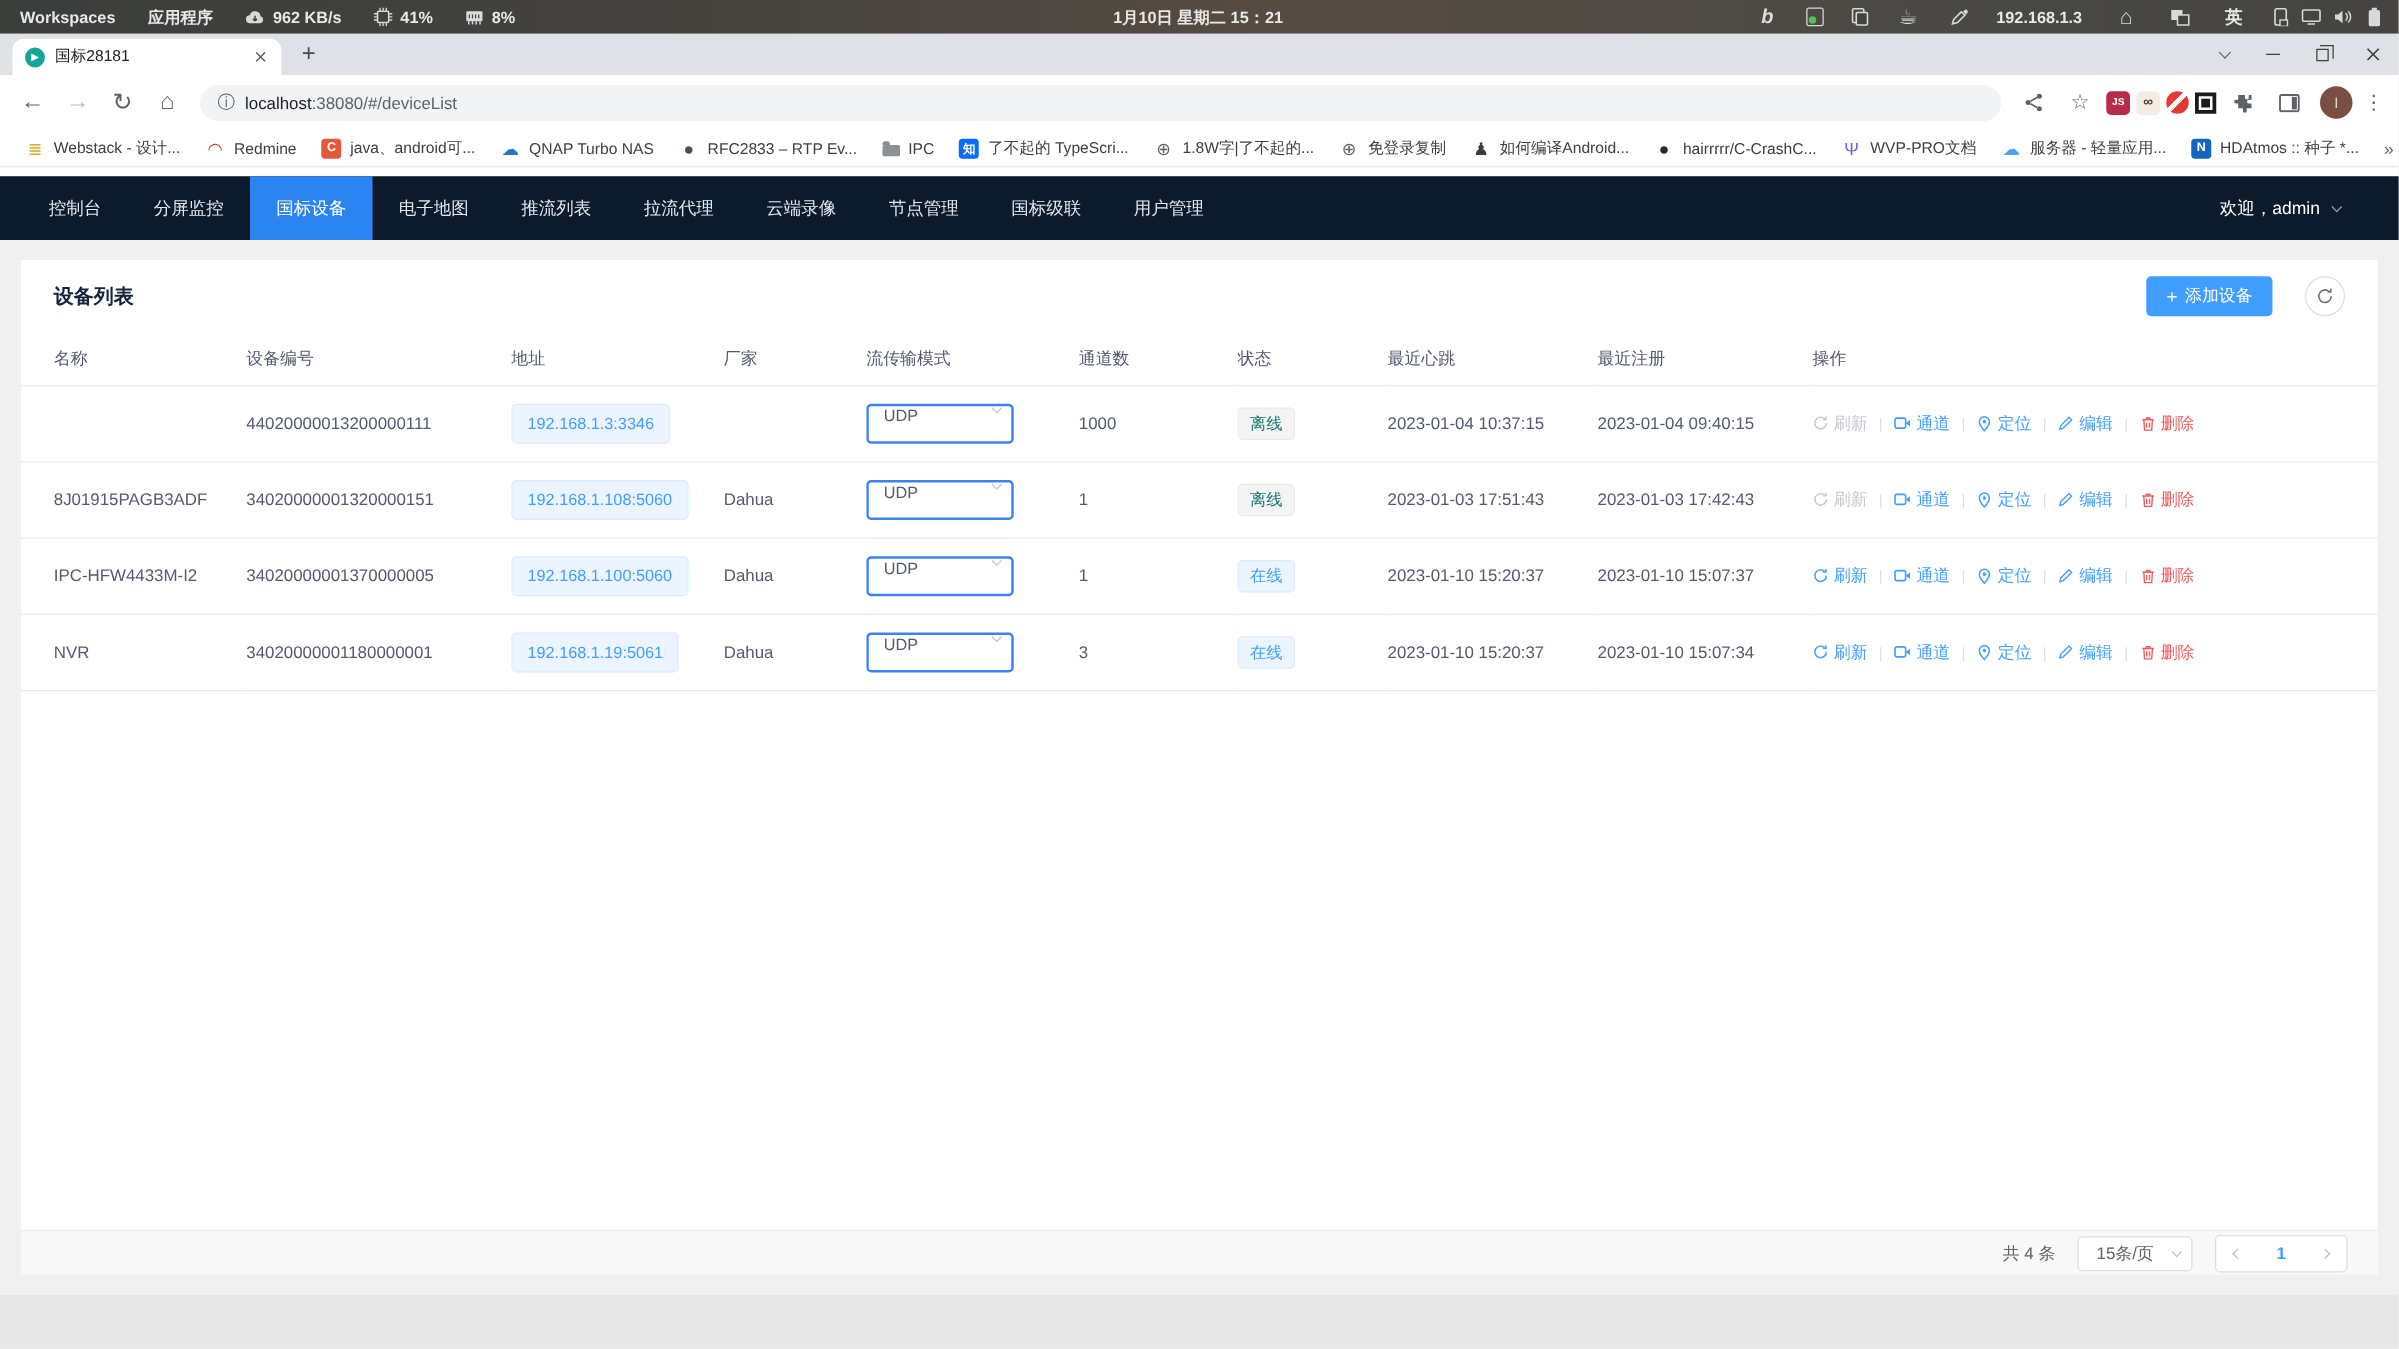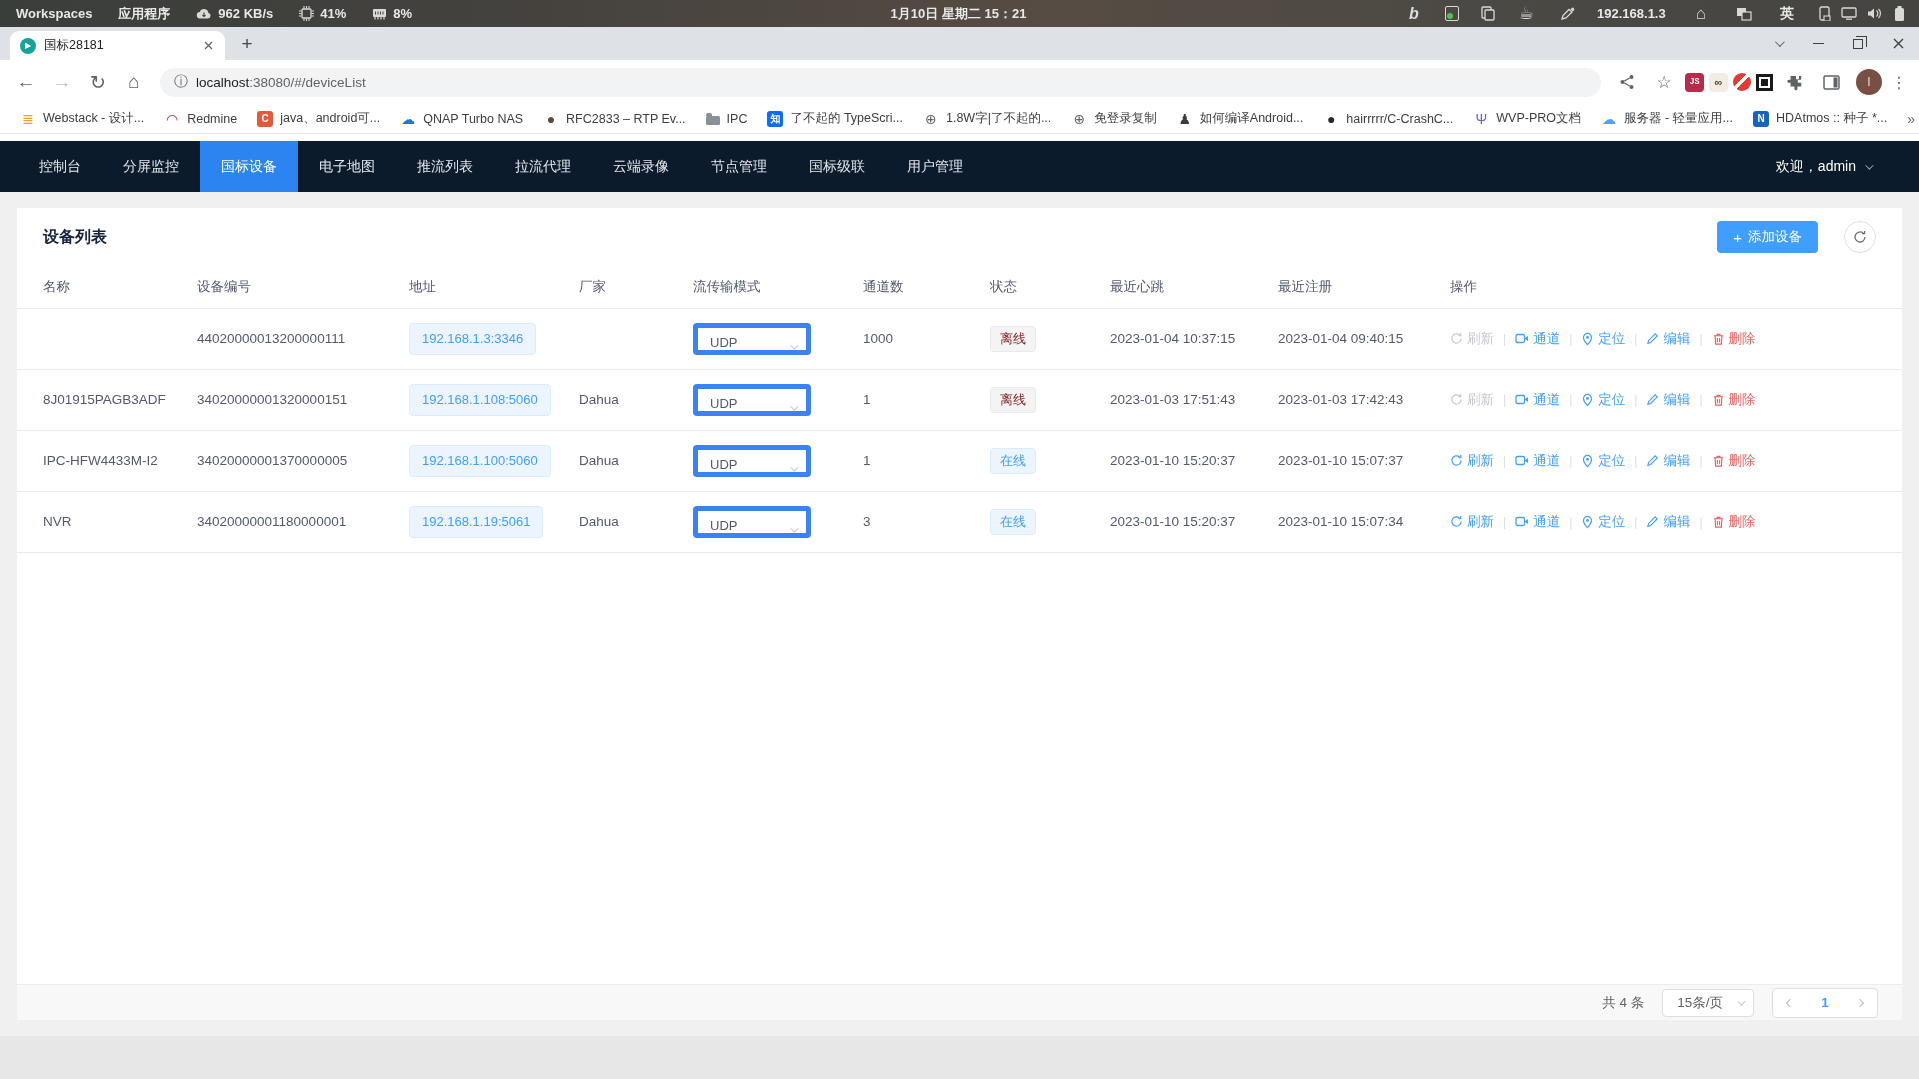--- a/index.html
+++ b/index.html
@@ -82,22 +82,22 @@
 
   table.devices { width:100%; border-collapse:collapse; table-layout:fixed; }
   table.devices th, table.devices td { text-align:left; font-weight:normal; color:#515a6e; font-size:13.5px; padding:0; overflow:hidden; white-space:nowrap; }
   table.devices th:first-child, table.devices td:first-child { padding-left:26px; }
   table.devices thead th { height:42px; border-bottom:1px solid #e8eaec; }
   table.devices tbody td { height:61px; border-bottom:1px solid #e8eaec; }
   .tag { display:inline-flex; align-items:center; justify-content:center; border-radius:4px; font-size:13px; }
   .tag-addr { height:32px; padding:0 12px; background:#ecf5ff; border:1px solid #d9ecff; color:#409eff; }
   .tag-status { height:26px; padding:0 9px; }
   .tag-blue { background:#ecf5ff; border:1px solid #d9ecff; color:#409eff; }
-  .tag-gray { background:#f4f4f5; border:1px solid #e9e9eb; color:#7f1d1d; }
-  .select-box { width:118px; height:32px; border:5px solid #3b82f6; border-radius:4px; background:#fff; display:inline-flex; align-items:flex-end; justify-content:space-between; padding:0 10px 0 12px; cursor:pointer; }
+  .tag-gray { background:#f4f4f5; border:1px solid #e9e9eb; color:#0f766e; }
+  .select-box { width:118px; height:32px; border:2px solid #3b82f6; border-radius:4px; background:#fff; display:inline-flex; align-items:flex-start; justify-content:space-between; padding:0 10px 0 12px; cursor:pointer; }
   .select-box .sel-val { font-size:13px; color:#515a6e; }
   .select-box .caret, .pg-size .caret { display:inline-block; width:6px; height:6px; border:solid #c0c4cc; border-width:0 1.4px 1.4px 0; transform:rotate(45deg) translateY(-2px); }
   .ops { display:flex; align-items:center; gap:9px; }
   .op { display:inline-flex; align-items:center; gap:4px; color:#409eff; font-size:13.5px; cursor:pointer; }
   .op.danger { color:#f15b5b; }
   .op.disabled { color:#c5c8ce; cursor:default; }
   .op svg { display:block; }
   .op-sep { color:#dcdee2; font-size:12px; }
 
   .panel-fill { flex:1; }

